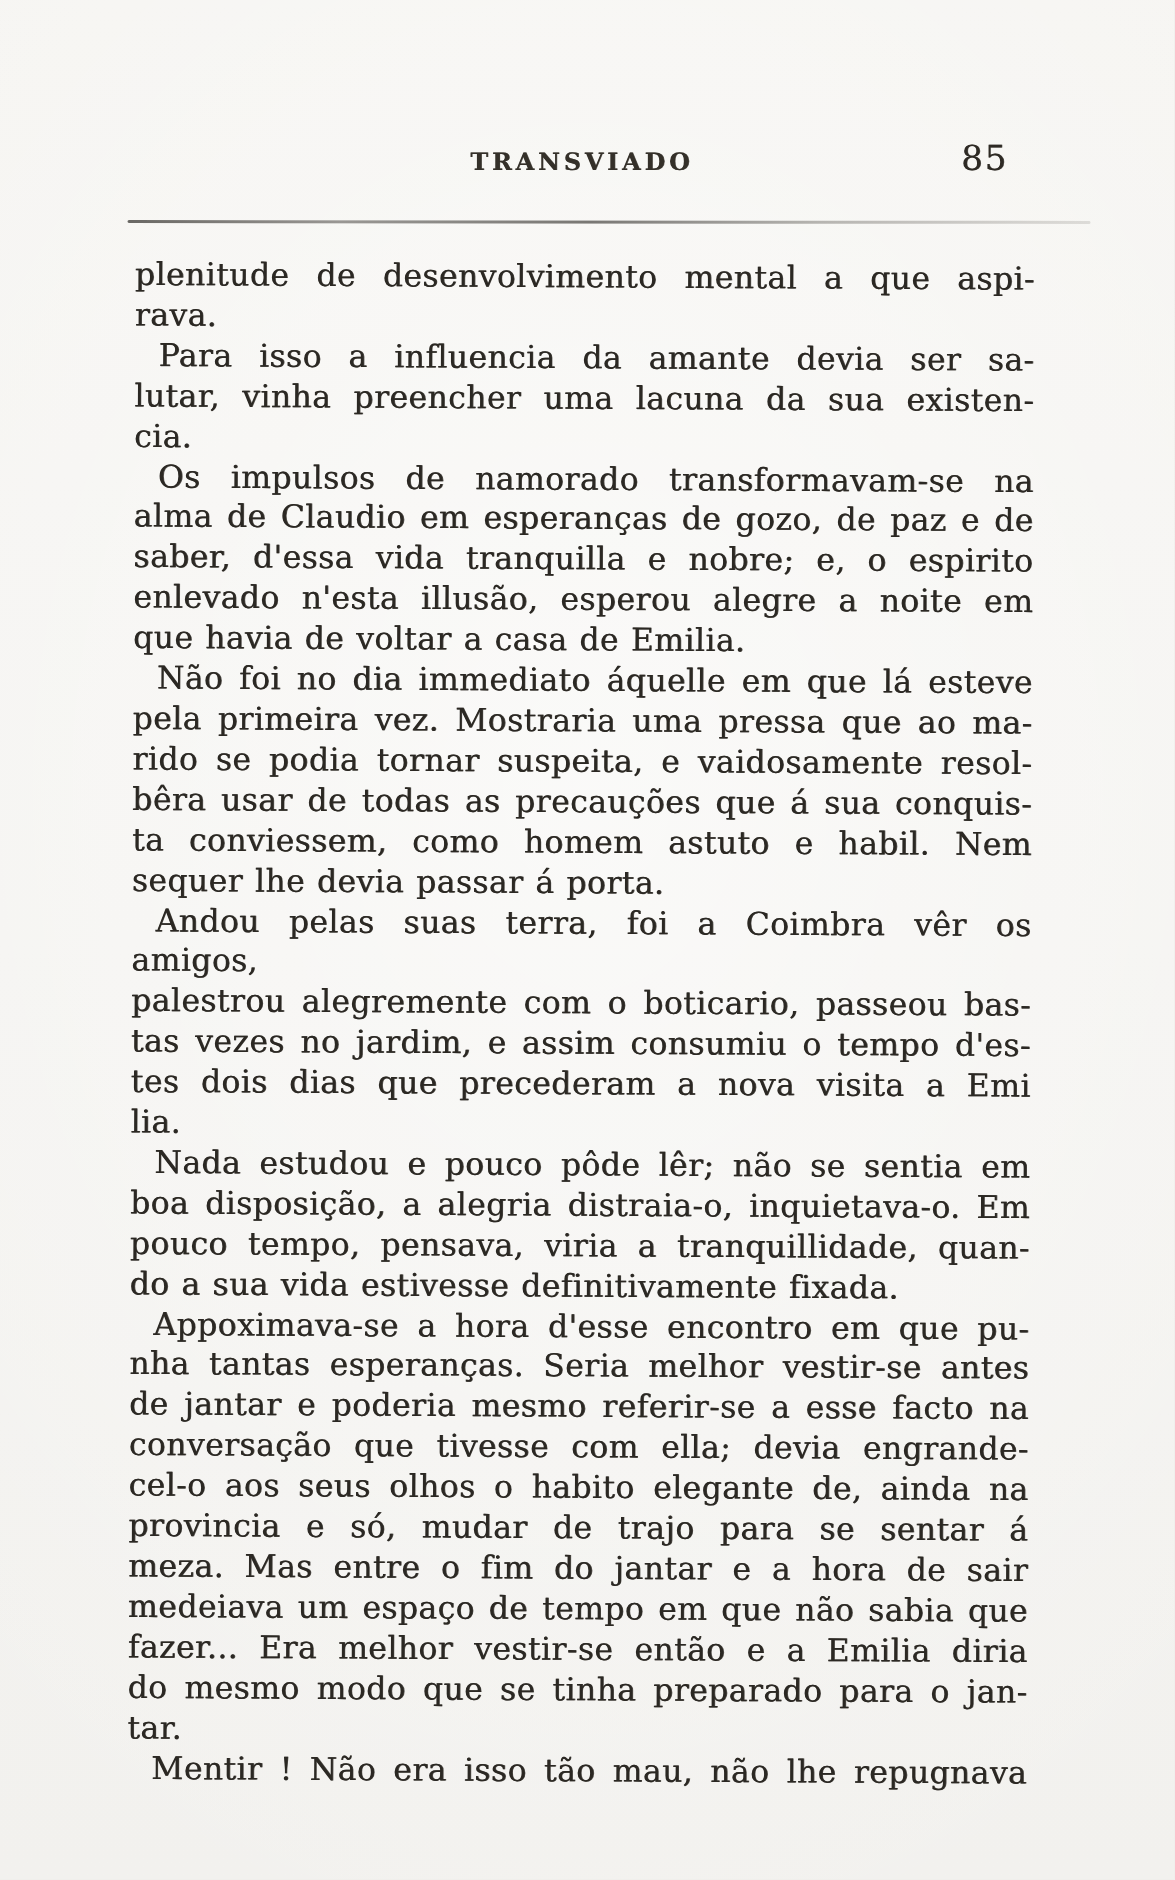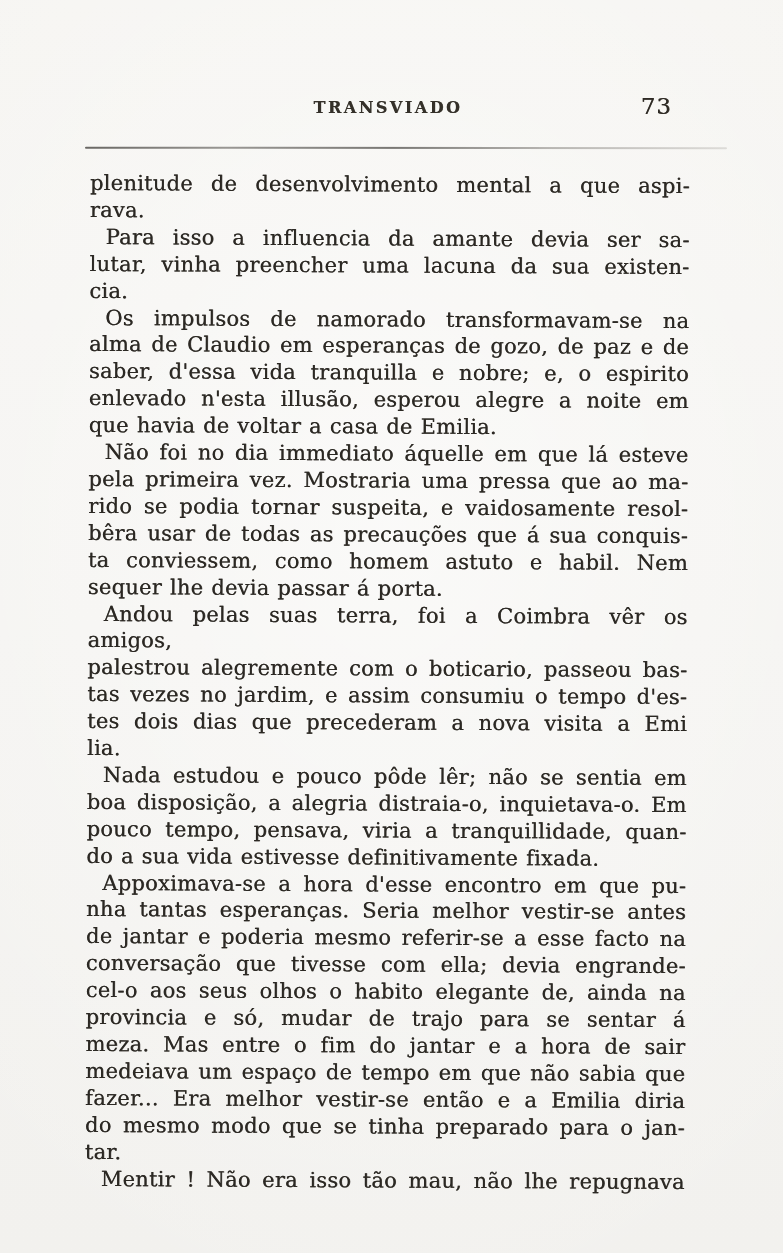--- a/index.html
+++ b/index.html
@@ -84,21 +84,21 @@
   .line.para-end { text-align-last: left; }
   .line.indent   { text-indent: 16px; }
 </style>
 </head>
 <body>
 
 <div class="page">
 
   <div class="header">
     <span class="running-title">TRANSVIADO</span>
-    <span class="page-number">73</span>
+    <span class="page-number">85</span>
   </div>
 
   <div class="header-rule"></div>
 
   <div class="body-text">
       <div class="line">plenitude de desenvolvimento mental a que aspi-</div>
       <div class="line para-end">rava.</div>
       <div class="line indent">Para isso a influencia da amante devia ser sa-</div>
       <div class="line">lutar, vinha preencher uma lacuna da sua existen-</div>
       <div class="line para-end">cia.</div>

